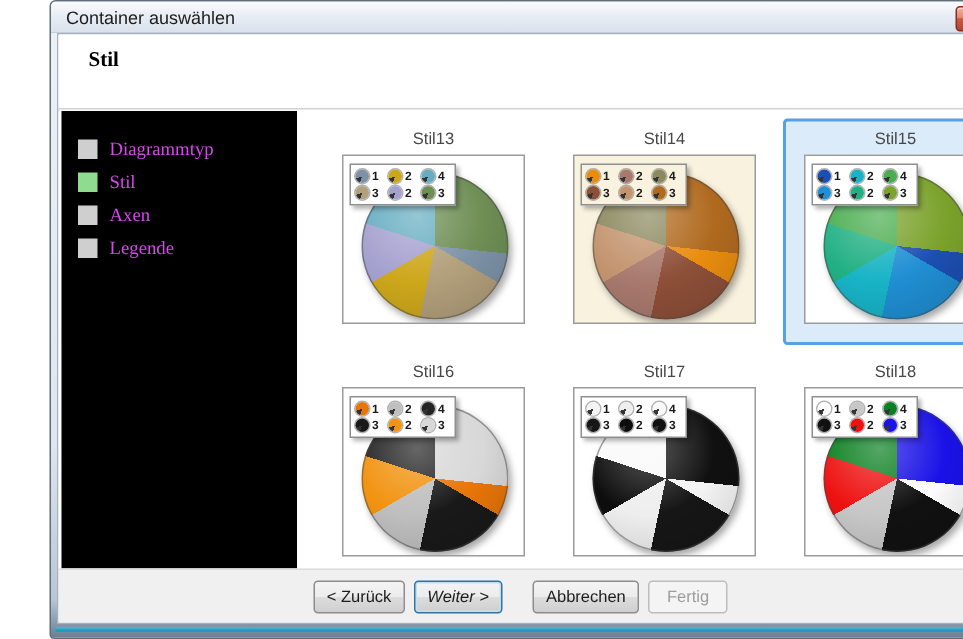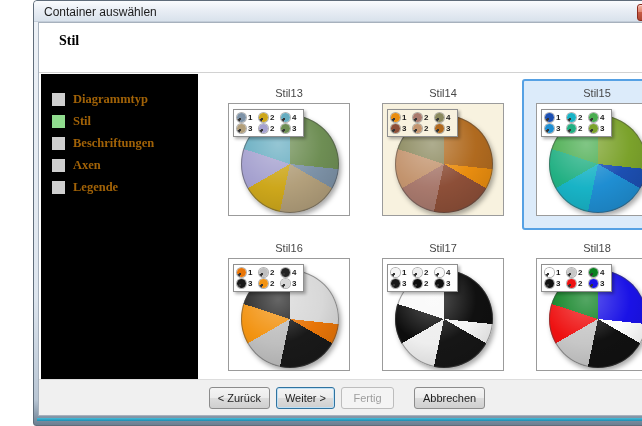--- a/index.html
+++ b/index.html
@@ -27,21 +27,21 @@
   .header { position:absolute; top:0; left:0; right:0; height:50px; background:#fff;
     border-bottom:1px solid #d2d2d2; }
   .h-title { position:absolute; left:20px; top:10px; font-family:"Liberation Serif", serif;
     font-weight:bold; font-size:14px; color:#000; }
 
   .main { position:absolute; top:51px; left:0; right:0; bottom:36px; background:#fff; }
 
   .sidebar { position:absolute; left:2px; top:0; bottom:0; width:157px; background:#000; padding-top:14px; }
   .side-item { display:flex; align-items:center; gap:8px; height:22px; padding-left:11px; cursor:pointer; }
   .side-icon { width:13px; height:13px; flex:0 0 13px; }
-  .side-label { font-family:"Liberation Serif", serif; font-weight:bold; font-size:12.5px; color:#a16207; white-space:nowrap; }
+  .side-label { font-family:"Liberation Serif", serif; font-weight:normal; font-size:12.5px; color:#d946ef; white-space:nowrap; }
 
   .gallery { position:absolute; left:159px; right:17px; top:0; bottom:0; background:#fff; overflow:hidden; }
   .grid-row { position:absolute; left:1px; display:flex; gap:4px; padding-left:15px; }
   .row1 { top:5px; } .row2 { top:160px;justify-content:center; }
   .cell { width:150px; height:151px; position:relative; border:2px solid transparent; border-radius:3px; cursor:pointer; }
   .cell.sel { background:#dcebfa; border-color:#56a1e4; }
   .cell-title { margin-top:6px; text-align:center; font-size:11px; color:#474747; }
   .chart-box { position:relative; width:122px; height:113px; margin:4px auto 0; border:1px solid #9b9b9b; overflow:hidden; }
   .pie { position:absolute; left:12px; top:11px; width:98px; height:98px; border-radius:50%;
     box-shadow:2px 3px 5px rgba(0,0,0,0.35); }
@@ -66,21 +66,21 @@
     display:flex; align-items:center; justify-content:center; cursor:grab; }
   .grip { width:7px; height:7px;
     background:repeating-linear-gradient(#9a9a9a 0 1px, transparent 1px 3px); }
 
   .footer { position:absolute; left:0; right:0; bottom:0; height:36px; background:#f0f0f0;
     border-top:1px solid #dddddd; display:flex; align-items:center; justify-content:center;
     padding-right:14px; gap:6px; }
   .btn { height:22px; min-width:53px; padding:0 8px; font-size:11px; color:#1c1c1c; cursor:pointer;
     background:linear-gradient(#f4f4f4 0%, #ececec 49%, #dddddd 50%, #cfcfcf 100%);
     border:1px solid #8c8c8c; border-radius:3px; }
-  .btn.default { border-color:#2f73a0; box-shadow:inset 0 0 0 1px #bfe0f5; }
+  .btn.default { border-color:#2f73a0; box-shadow:inset 0 0 0 1px #bfe0f5;font-style:italic; }
   .btn.disabled { color:#9d9d9d; background:#f4f4f4; border-color:#bdbdbd; cursor:default; }
   .btn.gap-left { margin-left:14px; }
 </style>
 </head>
 <body>
 
 <div class="window">
   <div class="titlebar">
     <span class="win-title">Container auswählen</span>
     <div class="close-btn">
@@ -98,24 +98,20 @@
           <div class="side-item">
             <span class="side-icon" style="background: rgb(207, 207, 207);"></span>
             <span class="side-label">Diagrammtyp</span>
           </div>
           <div class="side-item">
             <span class="side-icon" style="background: rgb(144, 220, 142);"></span>
             <span class="side-label">Stil</span>
           </div>
           <div class="side-item">
             <span class="side-icon" style="background: rgb(207, 207, 207);"></span>
-            <span class="side-label">Beschriftungen</span>
-          </div>
-          <div class="side-item">
-            <span class="side-icon" style="background: rgb(207, 207, 207);"></span>
             <span class="side-label">Axen</span>
           </div>
           <div class="side-item">
             <span class="side-icon" style="background: rgb(207, 207, 207);"></span>
             <span class="side-label">Legende</span>
           </div>
         </div>
 
       <div class="gallery">
         <div class="grid-row row1" id="grid-row-1">
@@ -351,17 +347,17 @@
         </div>
         <div class="sb-btn down">
           <span class="tri-down"></span>
         </div>
       </div>
     </div>
 
     <div class="footer">
       <button class="btn">&lt; Zurück</button>
       <button class="btn default">Weiter &gt;</button>
+      <button class="btn gap-left">Abbrechen</button>
       <button class="btn disabled" aria-disabled="true">Fertig</button>
-      <button class="btn gap-left">Abbrechen</button>
     </div>
   </div>
 </div>
 
 </body></html>

